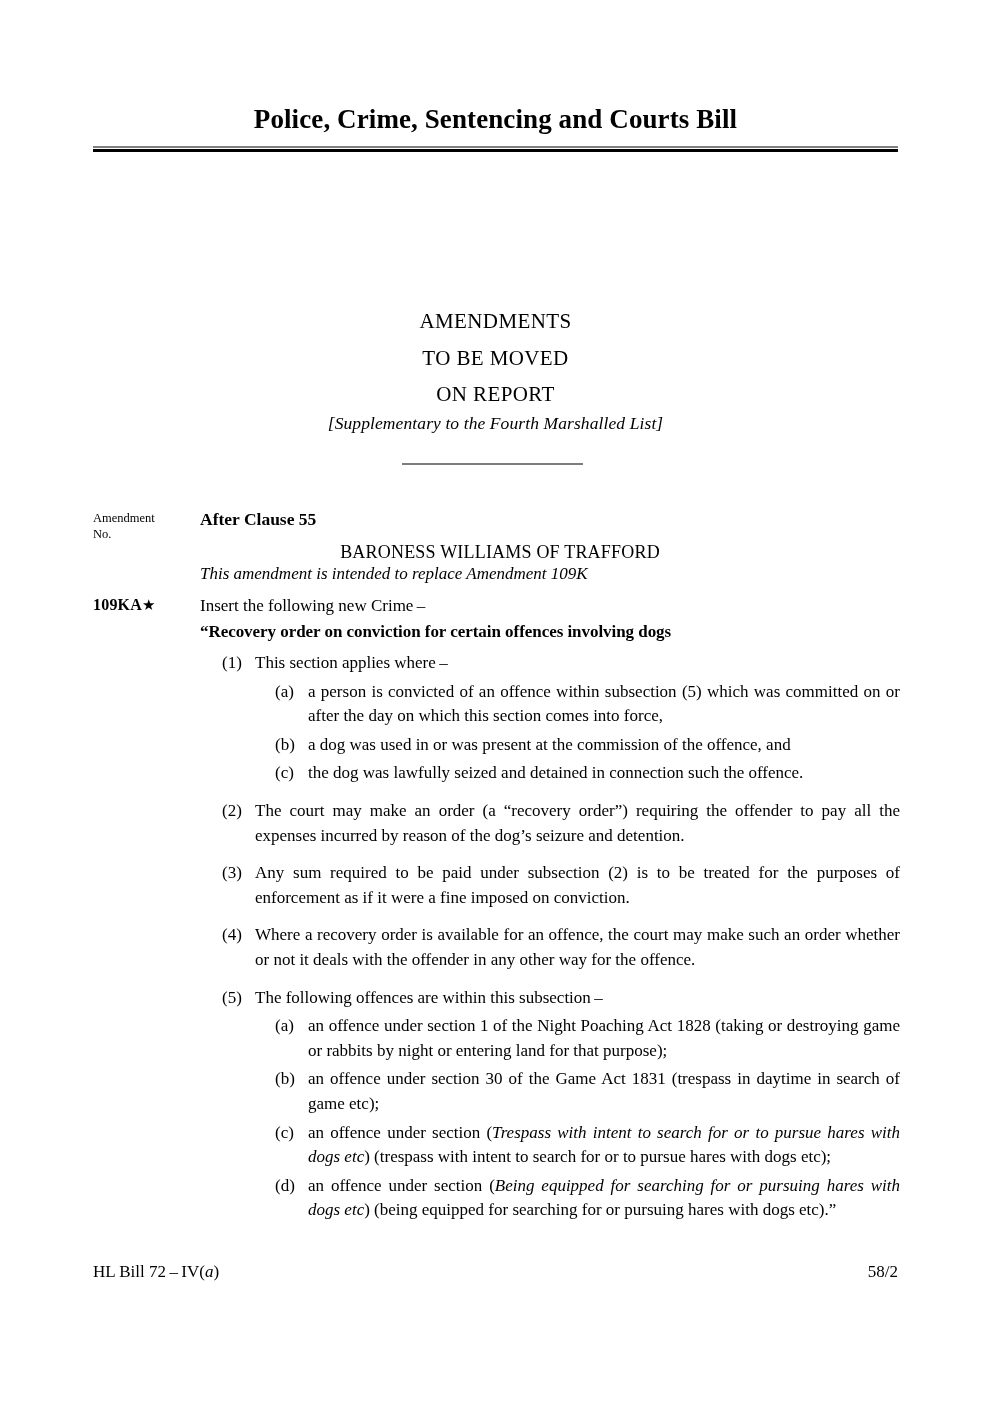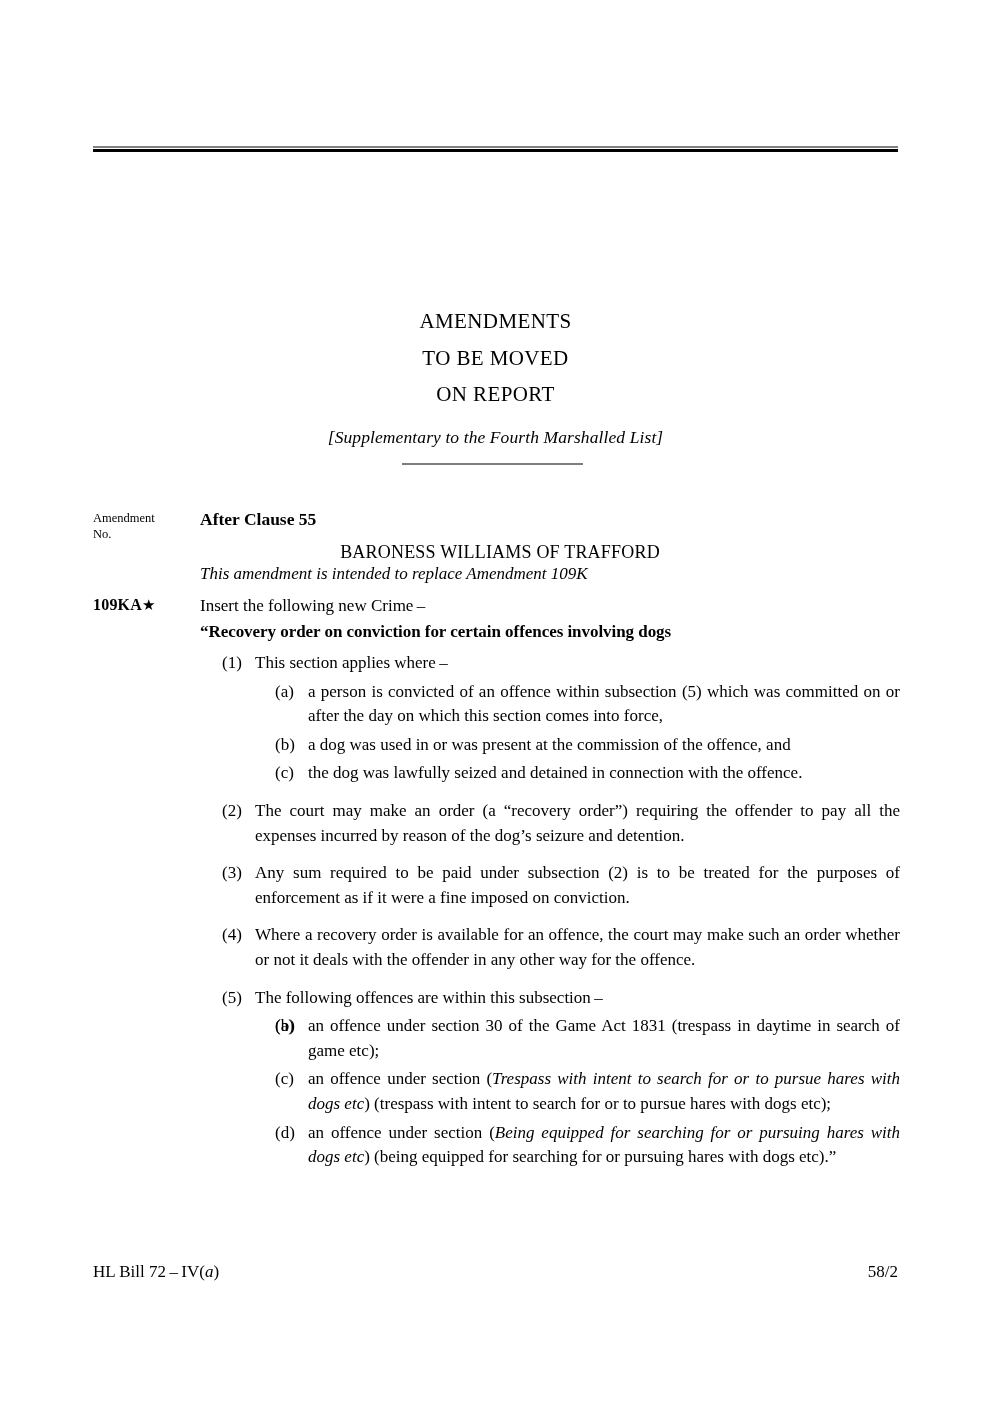--- a/index.html
+++ b/index.html
@@ -68,21 +68,20 @@
     text-align: center;
   }
   .heading-line {
     font-size: 21px;
     line-height: 36.5px;
     letter-spacing: 0.4px;
   }
   .heading-note {
     font-size: 17.5px;
     font-style: italic;
-    margin-top: 14px;
     letter-spacing: 0.1px;
   }
 
   .rule-short {
     position: absolute;
     left: 402px;
     top: 463px;
     width: 181px;
     height: 2px;
     background: #7d7d7d;
@@ -232,20 +231,21 @@
     top: 0;
     white-space: nowrap;
   }
   .footer i { font-style: italic; }
 </style>
 </head>
 <body>
 
 <div class="page">
 
+  <div class="bill-title">Police, Crime, Sentencing and Courts Bill</div>
 
   <div class="rule-double">
     <div class="thin"></div>
     <div class="thick"></div>
   </div>
 
   <div class="heading-block">
     <div class="heading-line">AMENDMENTS</div>
     <div class="heading-line">TO BE MOVED</div>
     <div class="heading-line">ON REPORT</div>
@@ -278,21 +278,21 @@
     <div class="para">
       <span class="marker">(a)</span>
       <span>a person is convicted of an offence within subsection (5) which was committed on or after the day on which this section comes into force,</span>
     </div>
     <div class="para">
       <span class="marker">(b)</span>
       <span>a dog was used in or was present at the commission of the offence, and</span>
     </div>
     <div class="para last-of-group">
       <span class="marker">(c)</span>
-      <span>the dog was lawfully seized and detained in connection with the offence.</span>
+      <span>the dog was lawfully seized and detained in connection such the offence.</span>
     </div>
 
     <div class="sub">
       <span class="marker">(2)</span>
       <span>The court may make an order (a “recovery order”) requiring the offender to pay all the expenses incurred by reason of the dog’s seizure and detention.</span>
     </div>
 
     <div class="sub">
       <span class="marker">(3)</span>
       <span>Any sum required to be paid under subsection (2) is to be treated for the purposes of enforcement as if it were a fine imposed on conviction.</span>
@@ -302,20 +302,21 @@
       <span class="marker">(4)</span>
       <span>Where a recovery order is available for an offence, the court may make such an order whether or not it deals with the offender in any other way for the offence.</span>
     </div>
 
     <div class="sub tight">
       <span class="marker">(5)</span>
       <span>The following offences are within this subsection –</span>
     </div>
     <div class="para">
       <span class="marker">(a)</span>
+      <span>an offence under section 1 of the Night Poaching Act 1828 (taking or destroying game or rabbits by night or entering land for that purpose);</span>
     </div>
     <div class="para">
       <span class="marker">(b)</span>
       <span>an offence under section 30 of the Game Act 1831 (trespass in daytime in search of game etc);</span>
     </div>
     <div class="para">
       <span class="marker">(c)</span>
       <span>an offence under section (</span><em>Trespass with intent to search for or to pursue hares with dogs etc</em><span>) (trespass with intent to search for or to pursue hares with dogs etc);</span>
     </div>
     <div class="para">

